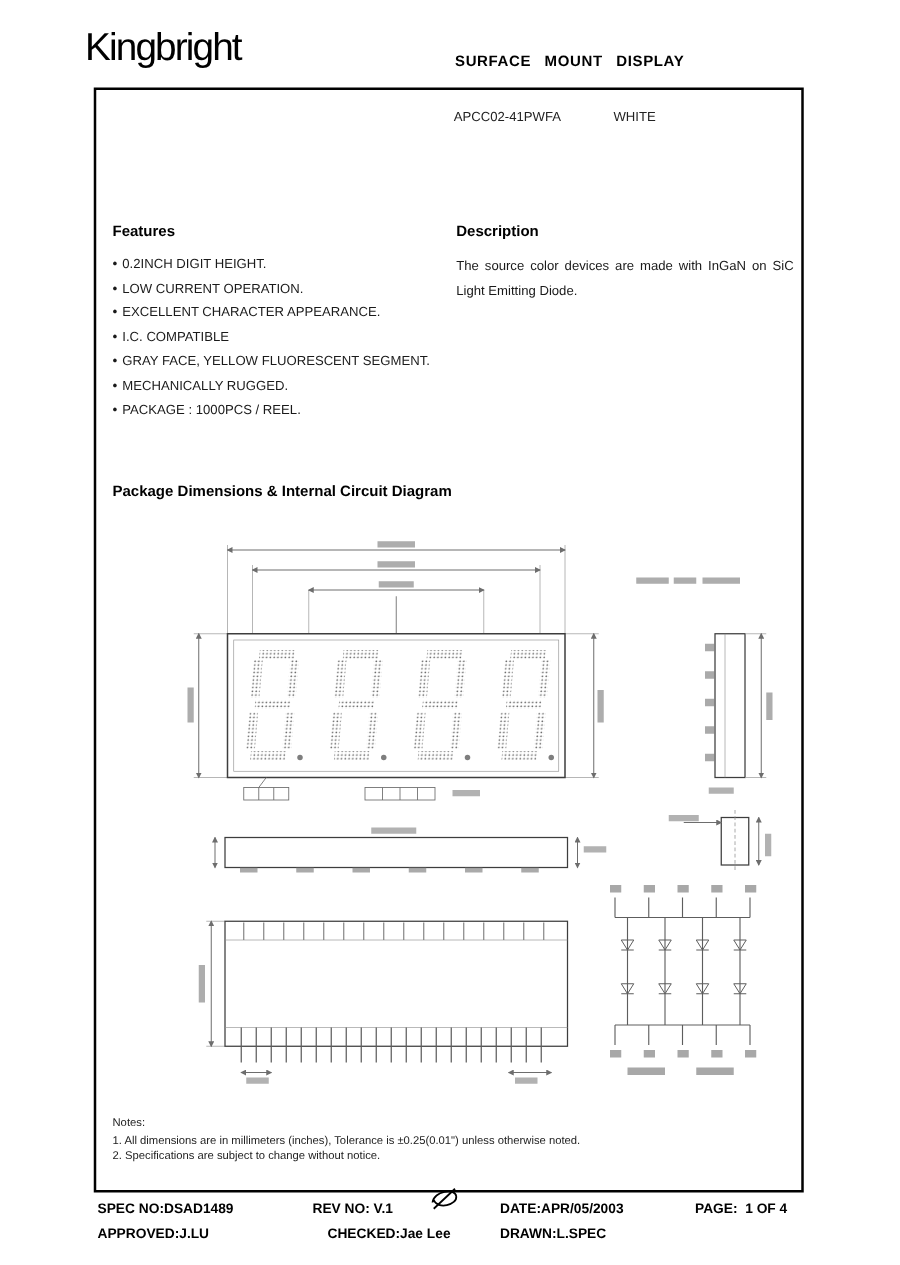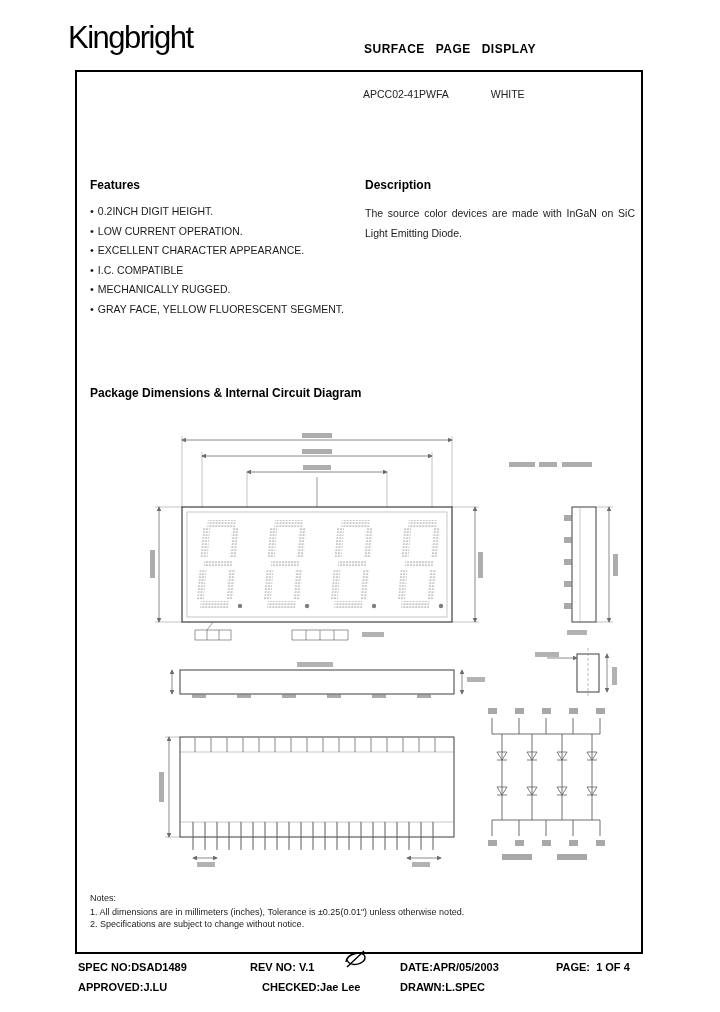--- a/index.html
+++ b/index.html
@@ -58,38 +58,39 @@
   .f-drawn  { position:absolute; left:400px; }
   .pre { white-space:pre; }
   .stamp { position:absolute; left:343px; top:948px; }
 </style>
 </head>
 <body>
 
 <div class="page">
 
   <div class="logo">Kingbright</div>
-  <div class="doc-title">SURFACE PAGE DISPLAY</div>
+  <div class="doc-title">SURFACE MOUNT DISPLAY</div>
 
   <div class="main-box">
 
     <div class="part-line">
       <span>APCC02-41PWFA</span>
       <span>WHITE</span>
     </div>
 
     <div class="features">
       <div class="col-heading">Features</div>
       <ul class="feat-list">
         <li>0.2INCH DIGIT HEIGHT.</li>
         <li>LOW CURRENT OPERATION.</li>
         <li>EXCELLENT CHARACTER APPEARANCE.</li>
         <li>I.C. COMPATIBLE</li>
+        <li>GRAY FACE, YELLOW FLUORESCENT SEGMENT.</li>
         <li>MECHANICALLY RUGGED.</li>
-        <li>GRAY FACE, YELLOW FLUORESCENT SEGMENT.</li>
+        <li>PACKAGE : 1000PCS / REEL.</li>
       </ul>
     </div>
 
     <div class="description">
       <div class="col-heading">Description</div>
       <p>The source color devices are made with InGaN on SiC Light Emitting Diode.</p>
     </div>
 
     <div class="col-heading diagram-heading">Package Dimensions &amp; Internal Circuit Diagram</div>
 

